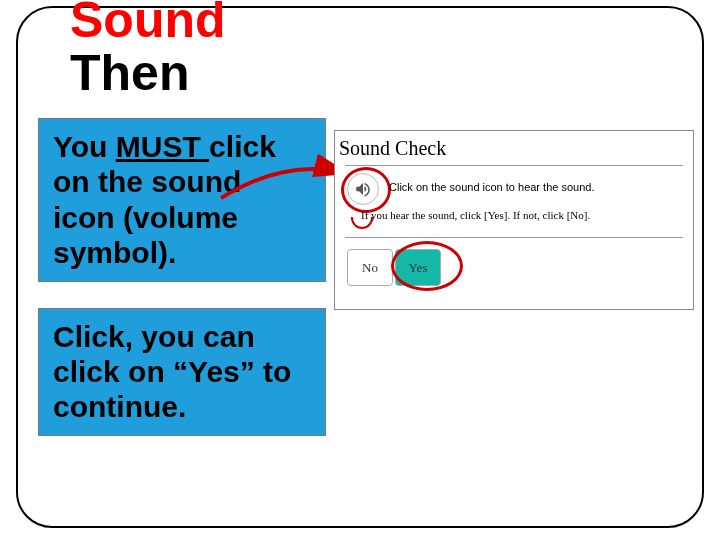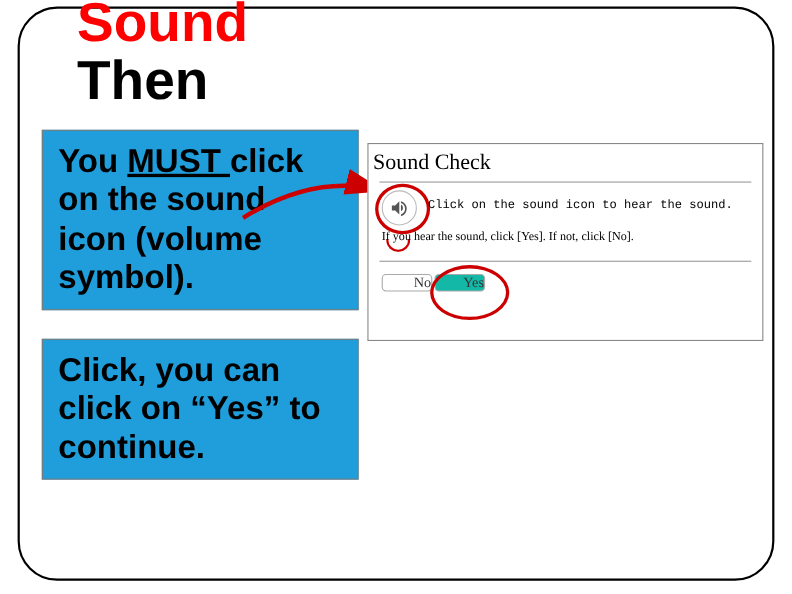--- a/index.html
+++ b/index.html
@@ -9,28 +9,28 @@
   .title .red{color:#ff0000}
   .title .black{color:#000}
   .leftcol{position:absolute;left:38px;top:118px;width:288px}
   .instr-box{border:1px solid #7a7a7a;background:#1f9edb;padding:10px 14px 10px 14px;margin-bottom:26px}
   .instr-text{color:#000;font-size:30px;font-weight:bold;line-height:1.18}
   .must{text-decoration:underline}
   .panel-img{position:absolute;left:334px;top:130px;width:360px;height:180px;border:1px solid #888;background:#fff;box-sizing:border-box}
   .panel-title{font-family:"Times New Roman",serif;font-size:20px;color:#000;position:absolute;left:4px;top:6px}
   .panel-line{position:absolute;left:10px;right:10px;border-top:1px solid #999}
   .panel-line.l1{top:34px}
-  .panel-text1{font-family:Liberation Mono, monospace;font-size:11px;color:#000;position:absolute;left:54px;top:50px}
-  .panel-text2{font-family:"Times New Roman",serif;font-size:11px;color:#000;position:absolute;left:12px;top:78px}
+  .panel-text1{font-family:Liberation Sans, sans-serif;font-size:11px;color:#000;position:absolute;left:54px;top:50px}
+  .panel-text2{font-family:"Times New Roman",serif;font-size:11px;color:#000;position:absolute;left:26px;top:78px}
   .panel-line.l2{top:106px}
   .sound-icon-btn{position:absolute;left:12px;top:42px;width:30px;height:30px;border:1px solid #bbb;border-radius:50%;display:flex;align-items:center;justify-content:center;background:#fff}
   .sound-icon-btn svg{width:18px;height:18px;fill:#555}
   .red-oval-icon{position:absolute;left:6px;top:36px;width:44px;height:40px;border:3px solid #cc0000;border-radius:50%}
   .circle-under{position:absolute;left:16px;top:86px;width:18px;height:10px;border:2px solid #cc0000;border-top:none;border-radius:0 0 12px 12px}
-  .btn{position:absolute;top:118px;height:16px;border:1px solid #aaa;border-radius:4px;font-family:"Times New Roman",serif;font-size:13px;display:flex;align-items:center;justify-content:flex-end;box-sizing:border-box}
+  .btn{position:absolute;top:118px;height:37px;border:1px solid #aaa;border-radius:4px;font-family:"Times New Roman",serif;font-size:13px;display:flex;align-items:center;justify-content:center;box-sizing:border-box}
   .btn.no{left:12px;width:46px;background:#fff;color:#333}
   .btn.yes{left:60px;width:46px;background:#14b8a6;color:#333}
   .red-oval-yes{position:absolute;left:56px;top:110px;width:66px;height:44px;border:3px solid #cc0000;border-radius:50%}
   .arrow{position:absolute;left:216px;top:148px;width:140px;height:60px;pointer-events:none}
 </style>
 </head>
 <body>
 
 <div class="slide">
   <div class="frame"></div>

